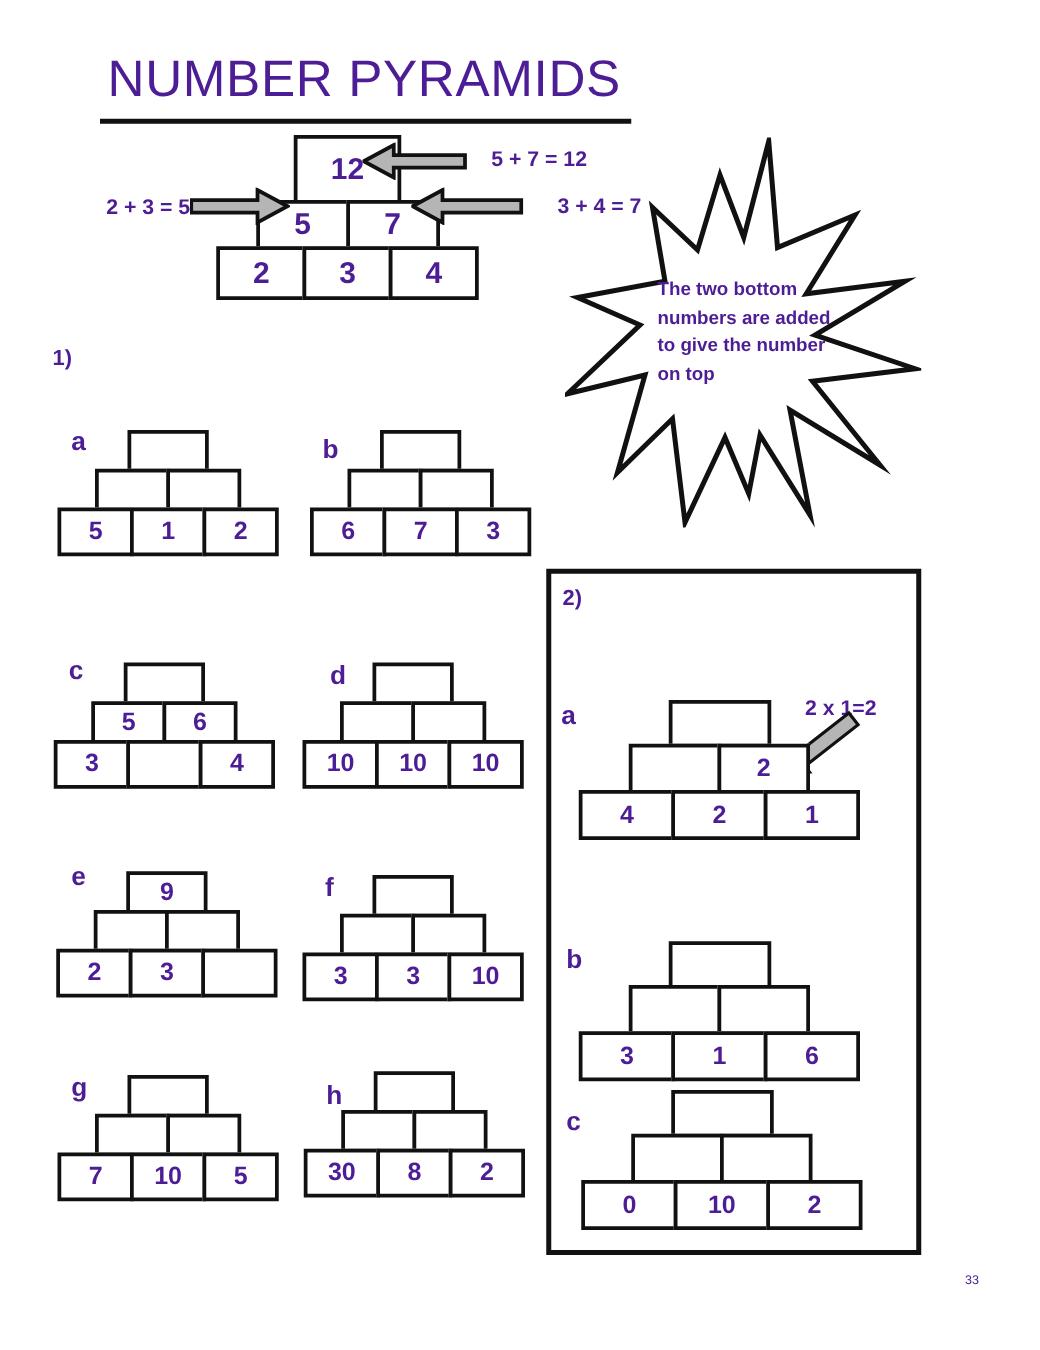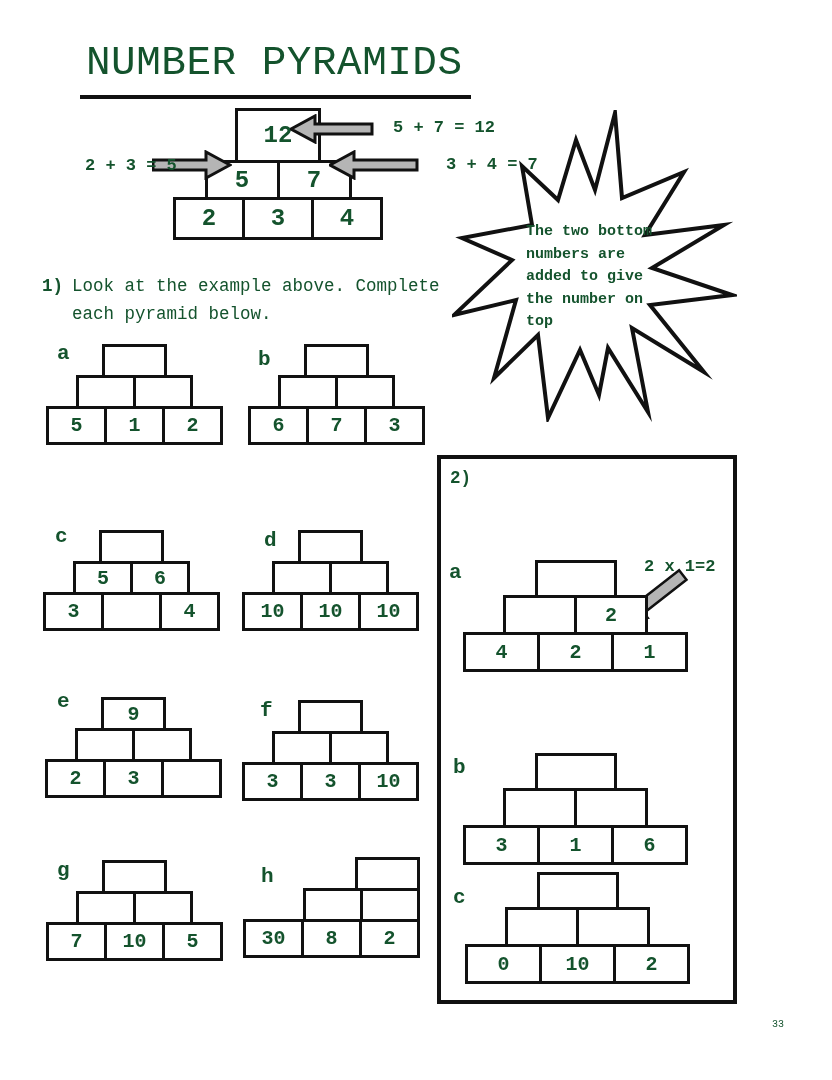--- a/index.html
+++ b/index.html
@@ -1,17 +1,17 @@
 <!DOCTYPE html>
 <html><head>
 <meta charset="utf-8">
 <style>
   html,body{margin:0;padding:0;background:#fff;}
   .sheet{position:relative;width:832px;height:1080px;background:#fff;overflow:hidden;
-         font-family:Liberation Mono, monospace;color:#14532d;}
+         font-family:Liberation Sans, sans-serif;color:#4c1d95;}
   .abs{position:absolute;}
 
   
   .title{font-size:41px;font-weight:400;letter-spacing:0.5px;white-space:nowrap;
          border-bottom:4px solid #111;padding:0 8px 9px 6px;}
 
   
   .pyr{position:absolute;display:flex;flex-direction:column;align-items:center;}
   .prow{display:flex;}
   .prow + .prow{margin-top:-3px;}
@@ -96,21 +96,20 @@
 
   <svg class="abs" style="left:452px;top:110px;" width="285" height="312" viewBox="0 0 285 312">
     <polygon fill="#fff" stroke="#111" stroke-width="4" stroke-miterlimit="30" points="163,3 170,88 232,62 193,125 272,115 200,158 280,185 198,195 252,262 180,218
               196,302 156,238 147,285 128,240 96,308 86,225 42,268 64,190 2,205 60,150
               10,128 80,115 70,56 106,90 124,30 143,80"></polygon>
   </svg>
   <div class="callout-text">The two bottom numbers are added to give the number on top</div>
 
   <div class="qrow" style="left:42px;top:272px;width:400px;">
     <span class="qnum">1)</span>
-    <span><span>Look at the example above. Complete</span><br><span>each pyramid below.</span></span>
   </div>
 
   <span class="pyr-label" style="left:57px;top:342px;">a</span>
   <span class="pyr-label" style="left:258px;top:348px;">b</span>
   <span class="pyr-label" style="left:55px;top:525px;">c</span>
   <span class="pyr-label" style="left:264px;top:529px;">d</span>
   <span class="pyr-label" style="left:57px;top:690px;">e</span>
   <span class="pyr-label" style="left:260px;top:699px;">f</span>
   <span class="pyr-label" style="left:57px;top:859px;">g</span>
   <span class="pyr-label" style="left:261px;top:865px;">h</span>
@@ -213,21 +212,21 @@
         <div class="cell mid"></div>
         <div class="cell mid"></div>
       </div>
     <div class="prow">
         <div class="cell bot">7</div>
         <div class="cell bot">10</div>
         <div class="cell bot">5</div>
       </div>
   </div>
 
-  <div class="pyr pyr-s" style="left:243px;top:857px;align-items:flex-end;">
+  <div class="pyr pyr-s" style="left:243px;top:857px;">
     <div class="prow">
         <div class="cell top"></div>
       </div>
     <div class="prow">
         <div class="cell mid"></div>
         <div class="cell mid"></div>
       </div>
     <div class="prow">
         <div class="cell bot">30</div>
         <div class="cell bot">8</div>

